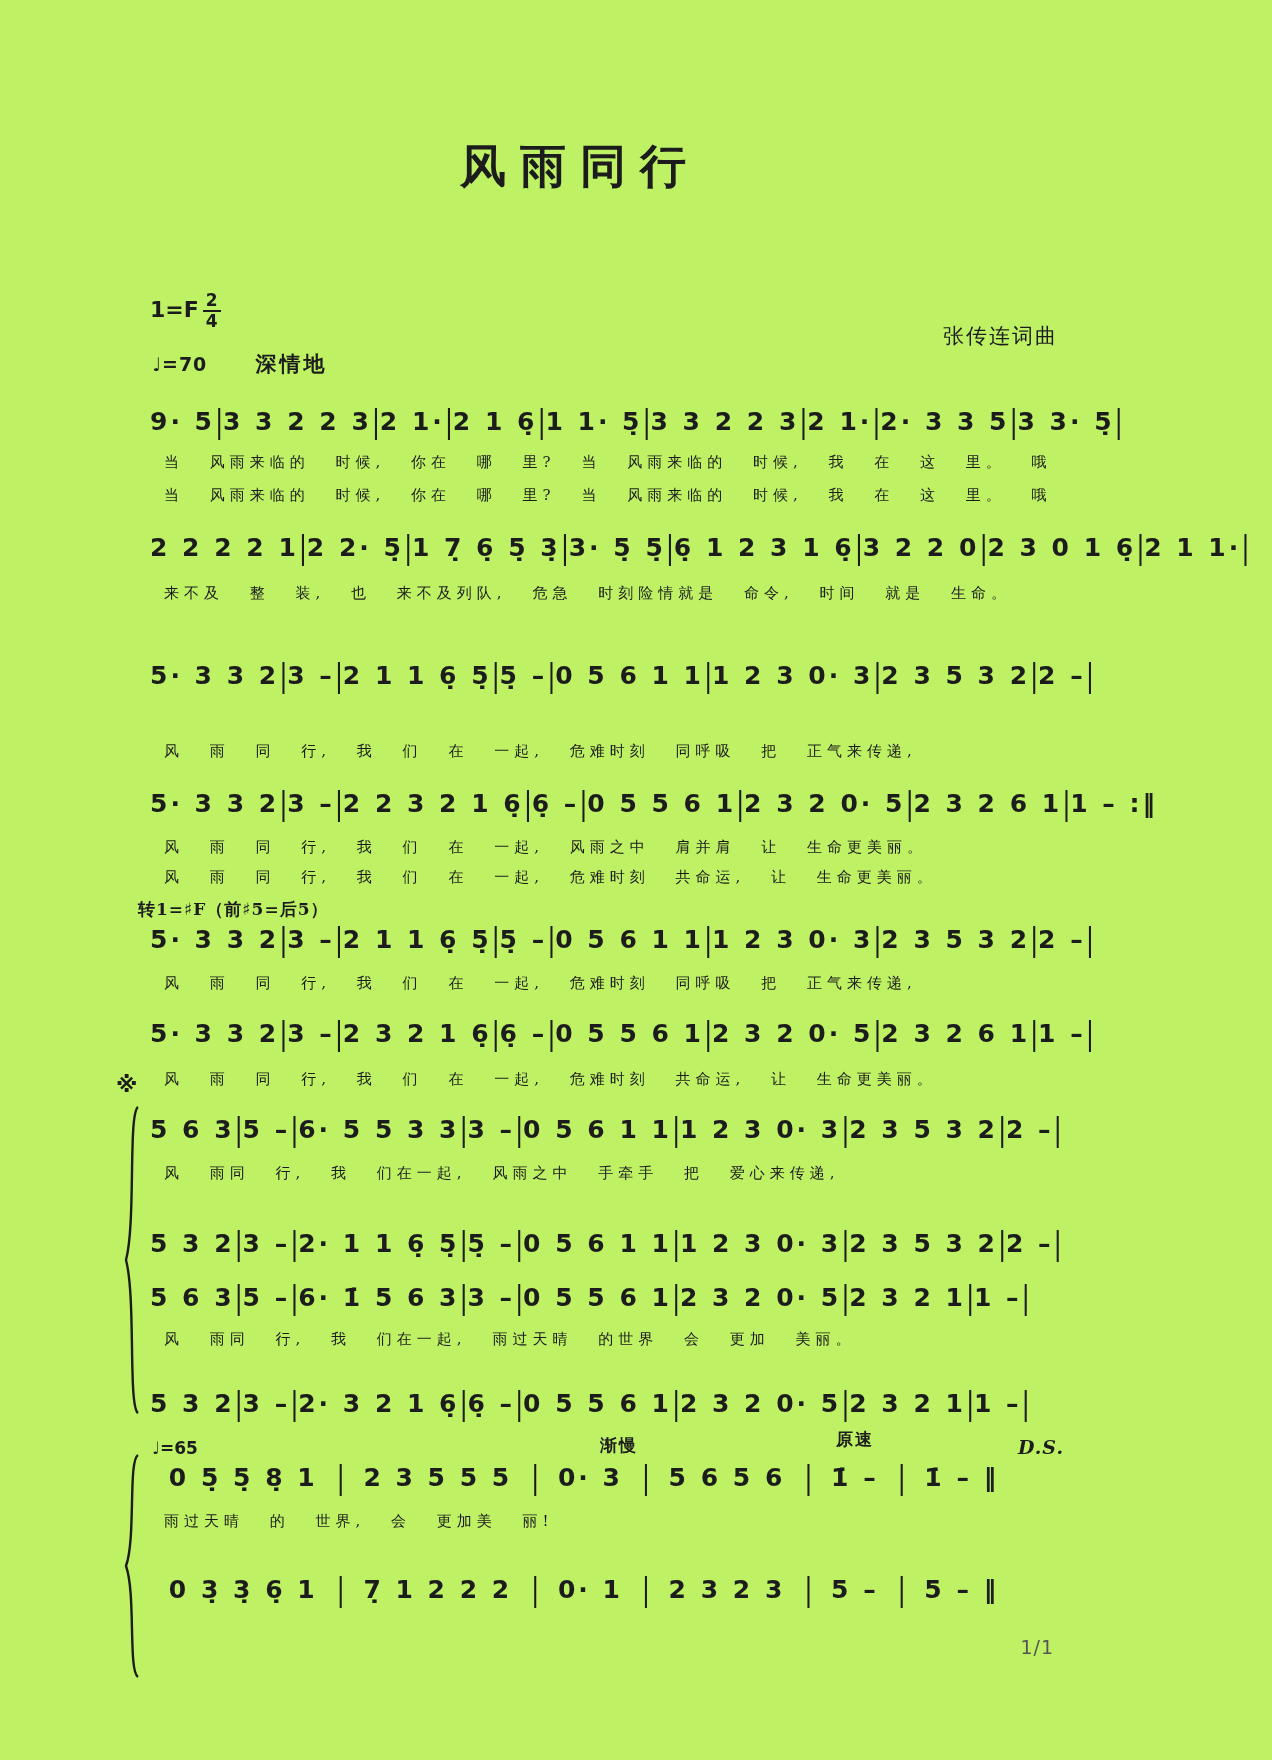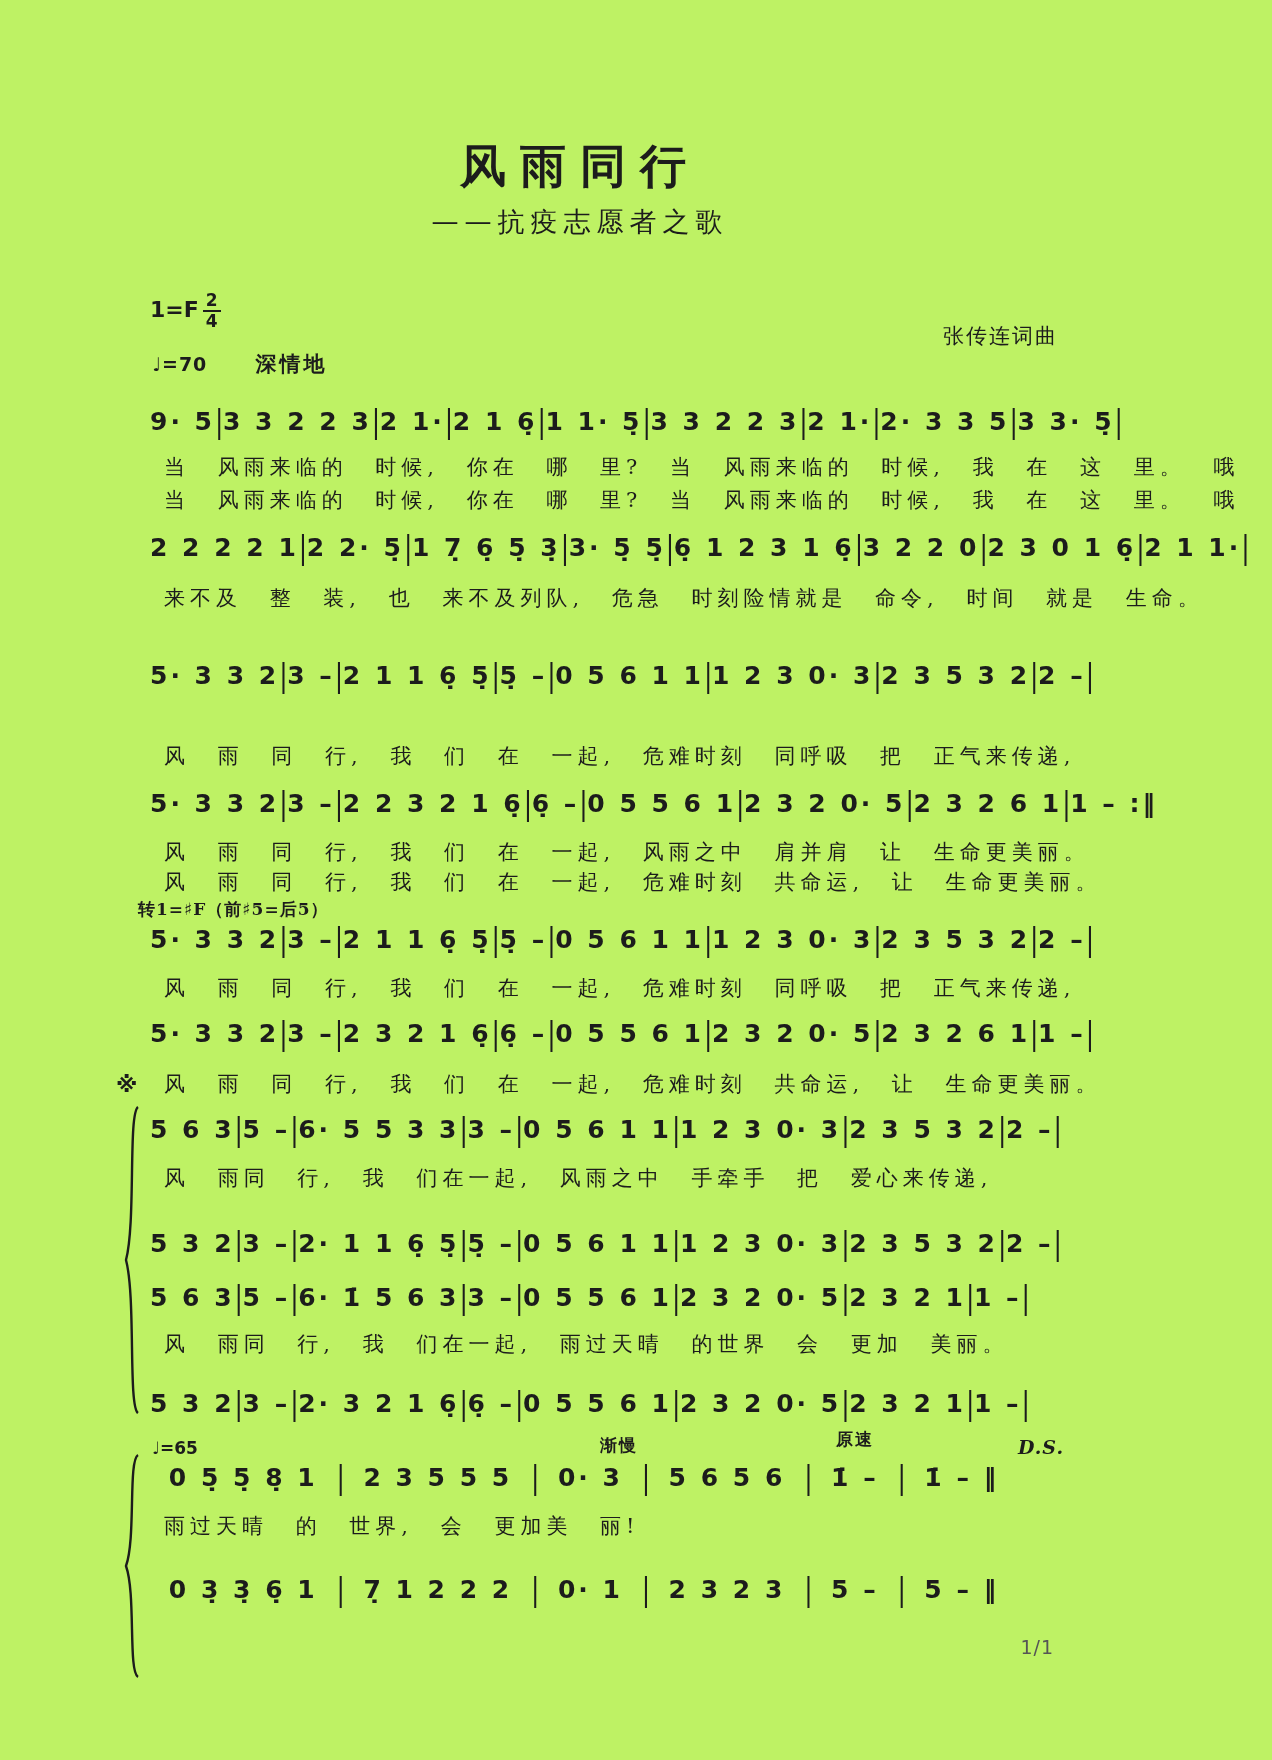--- a/index.html
+++ b/index.html
@@ -43,21 +43,21 @@
   .notation{
     position:absolute;left:150px;width:868px;
     display:flex;align-items:flex-end;
     font-size:25px;font-weight:bold;line-height:1.1;
   }
   .meas{flex:1 1 auto;text-align:center;letter-spacing:3px;white-space:nowrap;}
   .bar{flex:0 0 auto;width:8px;text-align:center;font-weight:500;transform:scaleY(1.25);}
   .lyric{
     position:absolute;left:164px;width:860px;
     font-family:"DejaVu Serif","Liberation Serif",serif;
-    font-size:21px;letter-spacing:5px;word-spacing:16px;
+    font-size:15px;letter-spacing:5px;word-spacing:16px;
     white-space:nowrap;font-weight:500;
   }
   .modulation{
     position:absolute;left:138px;top:898px;
     font-size:17px;font-weight:bold;letter-spacing:1px;
     font-family:"DejaVu Serif","Liberation Serif",serif;
   }
   .segno{position:absolute;left:116px;top:1072px;font-size:22px;font-weight:bold;}
   .atempo{
     position:absolute;left:836px;top:1428px;
@@ -80,21 +80,20 @@
     font-size:19px;color:#555;letter-spacing:1px;
   }
   .brace{position:absolute;left:122px;}
 </style>
 </head>
 <body>
 
 <div class="page">
 
   <div class="title">风雨同行</div>
-  <div class="subtitle">——抗疫志愿者之歌</div>
 
   <div class="keysig">
     <span>1=F</span><span class="timesig"><span class="num">2</span><span class="den">4</span></span>
   </div>
 
   <div class="composer">张传连词曲</div>
 
   <div class="temporow">
     <span class="tempoval">♩=70</span>
     <span class="expr">深情地</span>

